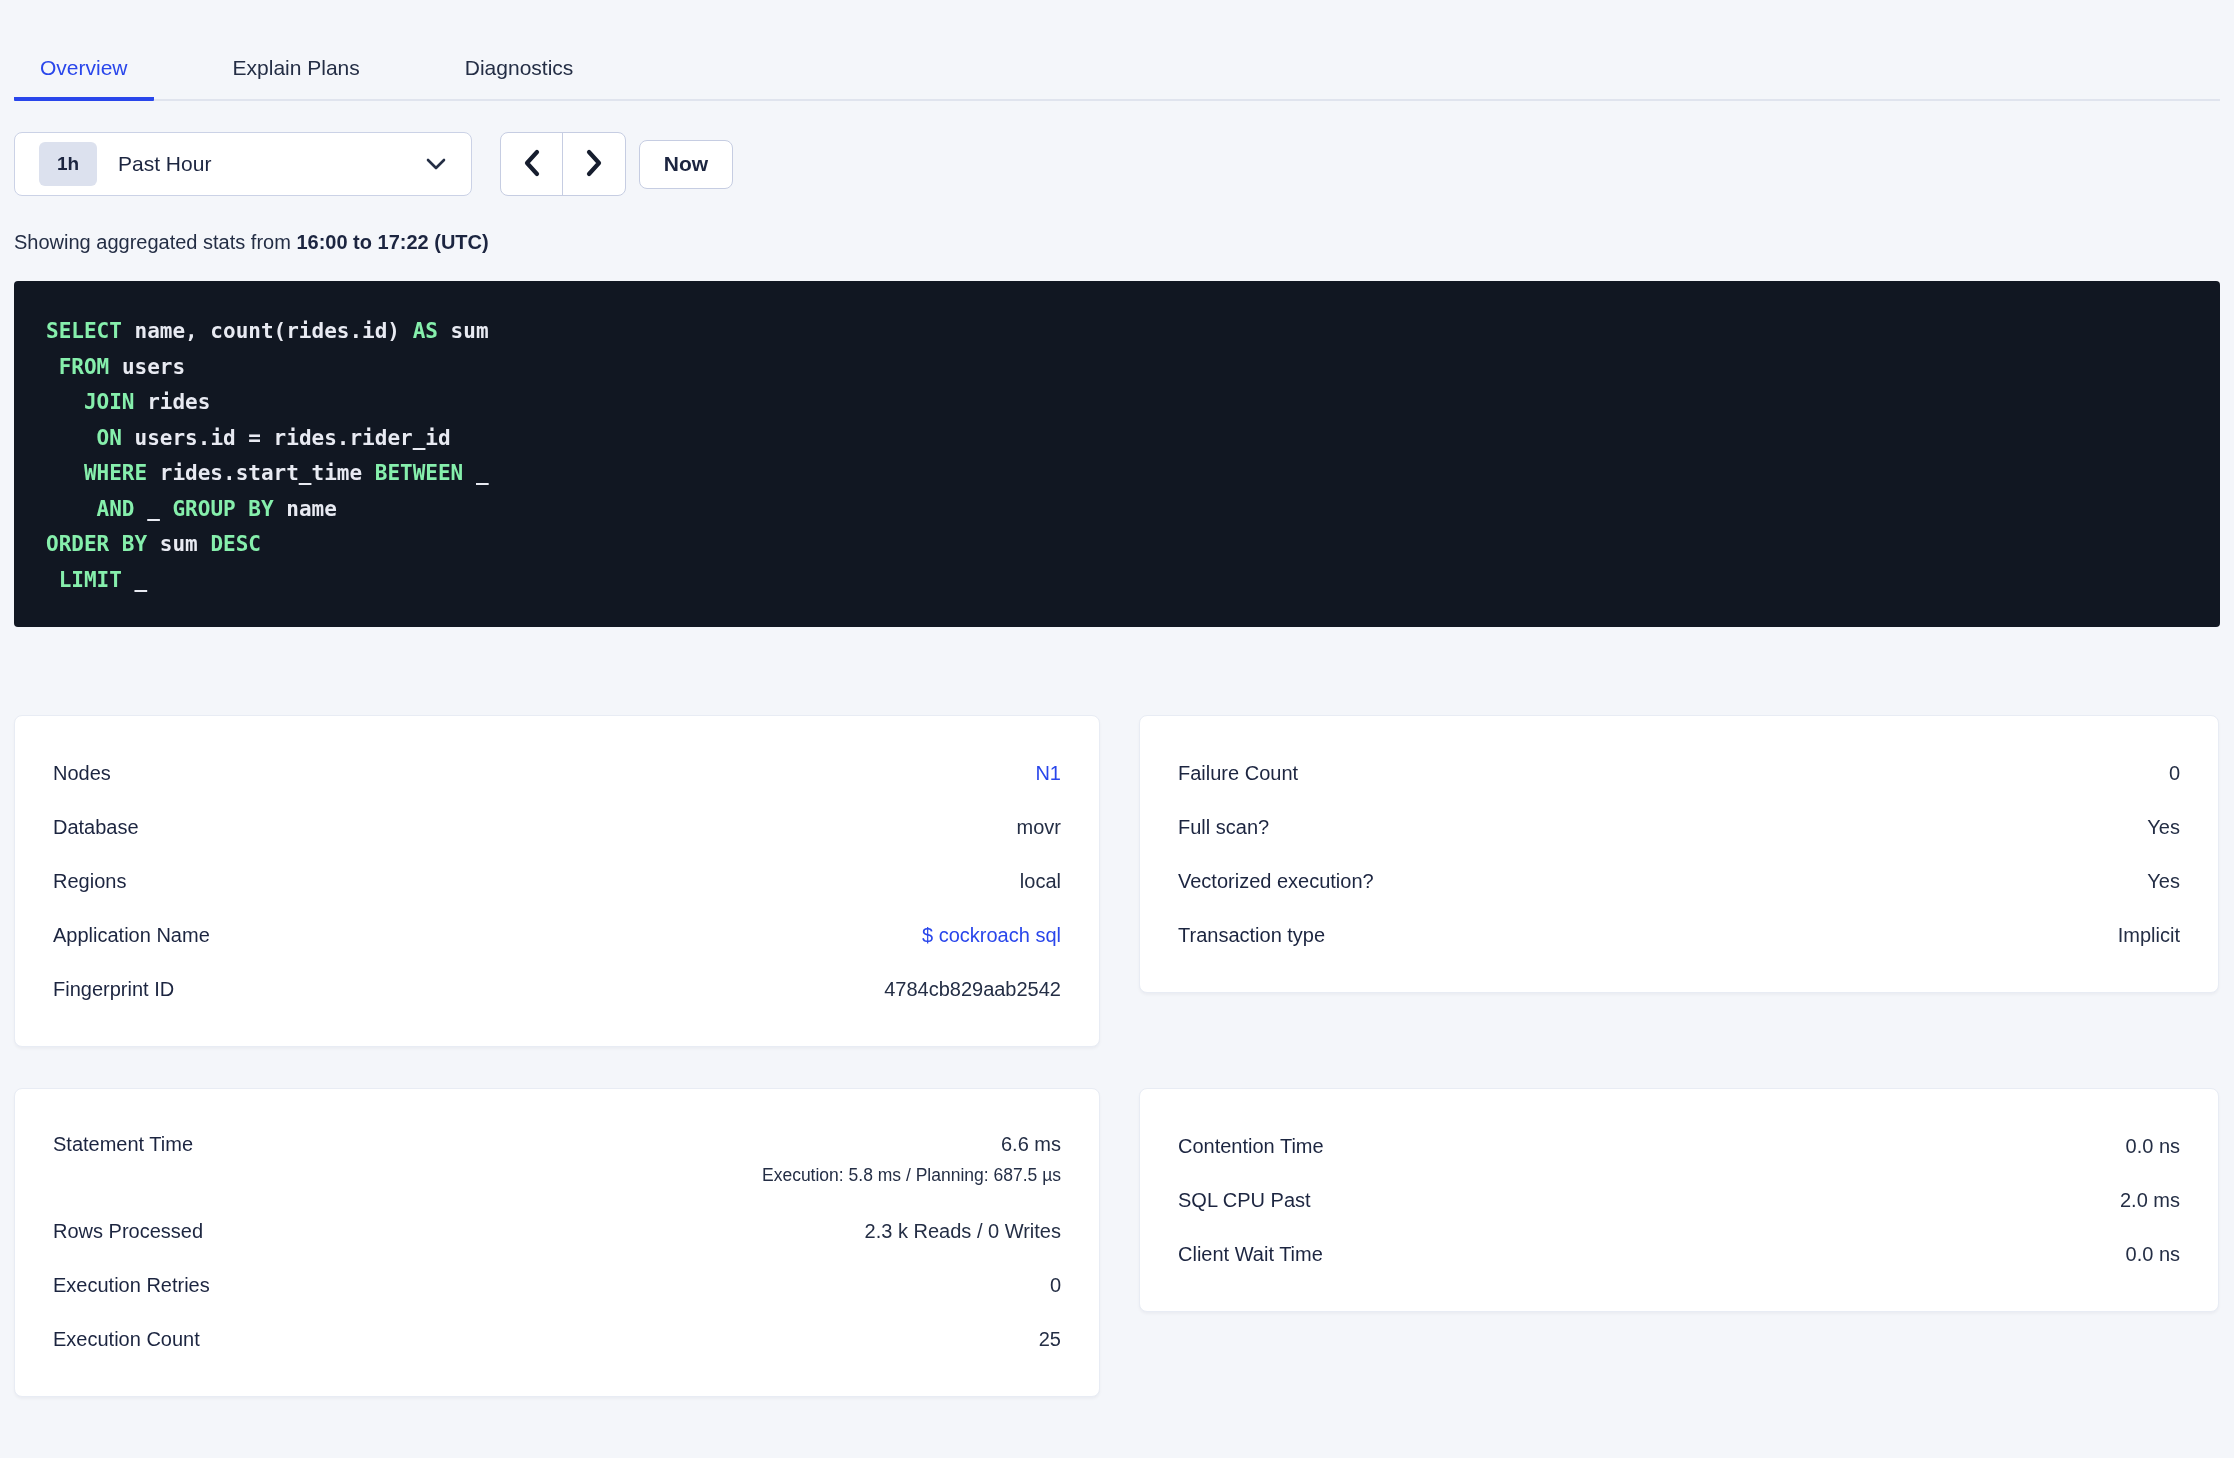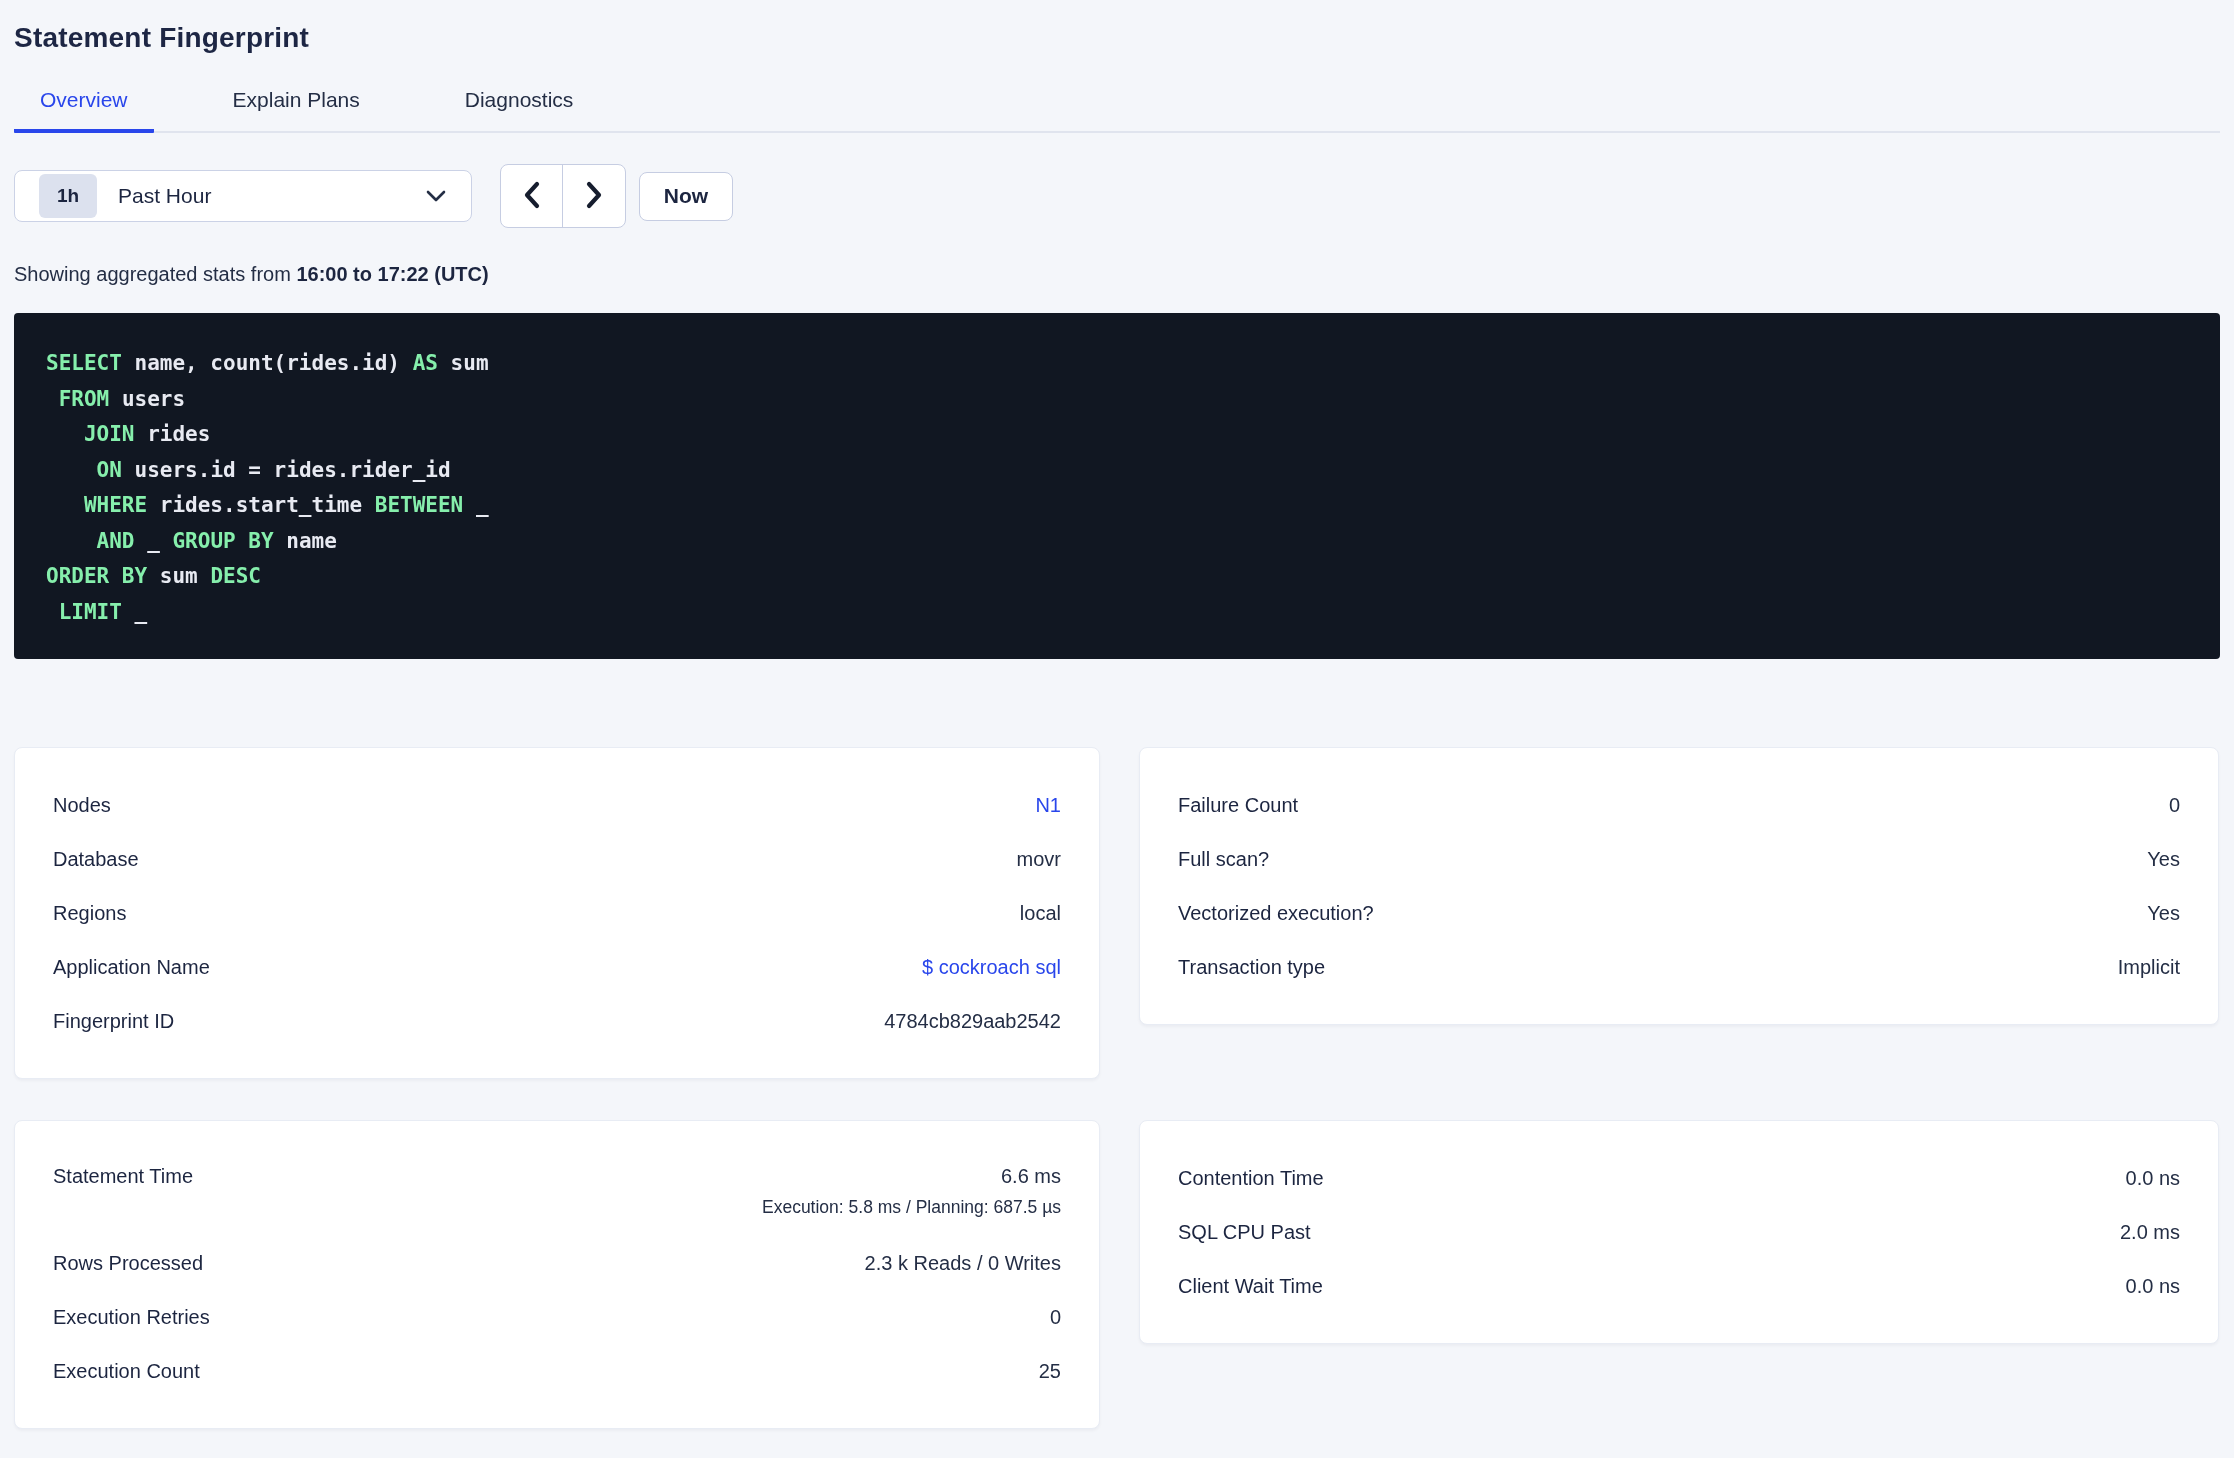--- a/index.html
+++ b/index.html
@@ -42,21 +42,21 @@
   }
 
   
   .controls-row {
     margin-top: 31px;
     display: flex;
     align-items: center;
   }
   .time-select {
     width: 458px;
-    height: 52px;
+    height: 64px;
     background: #ffffff;
     border: 1px solid #cbd2e6;
     border-radius: 8px;
     display: flex;
     align-items: center;
     padding: 0 24px;
     cursor: pointer;
   }
   .time-badge {
     background: #dce1ee;
@@ -182,21 +182,20 @@
     font-size: 17.5px;
     color: #242e45;
     text-align: right;
   }
 </style>
 </head>
 <body>
 
 <div class="page">
 
-  <h1 class="page-title">Statement Fingerprint</h1>
 
   <div class="tab-bar">
     <div class="tab active">Overview</div>
     <div class="tab">Explain Plans</div>
     <div class="tab">Diagnostics</div>
   </div>
 
   <div class="controls-row">
     <div class="time-select">
       <span class="time-badge">1h</span>

